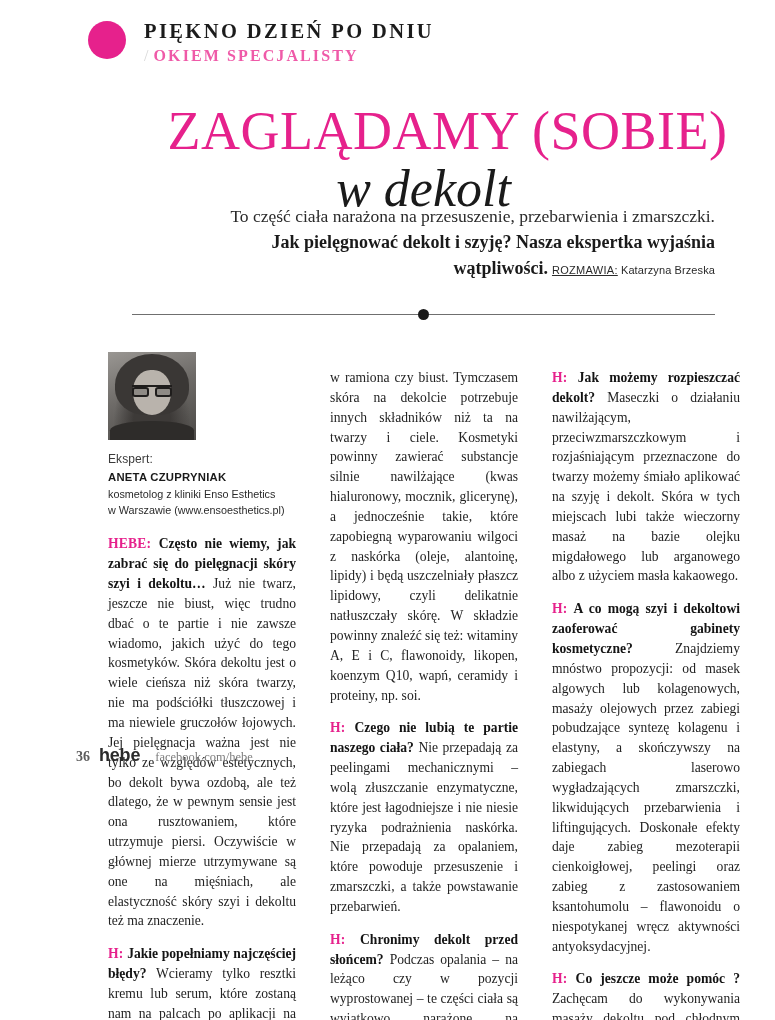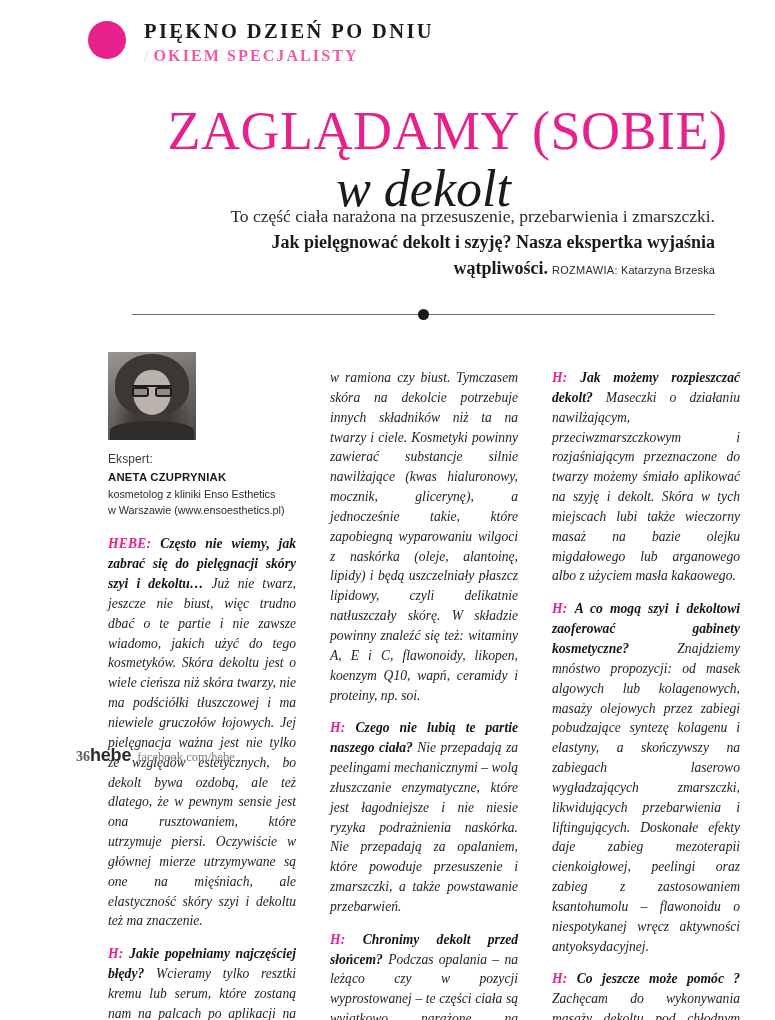--- a/index.html
+++ b/index.html
@@ -123,20 +123,21 @@
     color: #1a1a1a;
   }
   .deck-byline {
     font-family: "Liberation Sans", sans-serif;
     font-size: 11px;
     color: #2a2a2a;
     letter-spacing: 0.1px;
   }
   .deck-byline .byline-label {
     letter-spacing: 0.3px;
+    text-decoration: underline;
   }
 
   
   .divider {
     position: absolute;
     left: 96px;
     width: 583px;
     top: 309px;
     height: 12px;
   }
@@ -262,21 +263,20 @@
   }
 
   
   .body-p {
     font-family: "Liberation Serif", serif;
     font-size: 13.6px;
     line-height: 1.46;
     color: #232323;
     text-align: justify;
     margin: 0;
-    font-style: italic;
   }
   .body-p + .body-p { margin-top: 13px; }
   .col .body-p:first-of-type { margin-top: 16px; }
 
   .q-brand {
     color: #e6218c;
     font-weight: bold;
     letter-spacing: 0.2px;
   }
   .q-text {
@@ -284,21 +284,21 @@
     color: #141414;
   }
 
   
   .footer {
     position: absolute;
     left: 40px;
     bottom: 22px;
     display: flex;
     align-items: baseline;
-    gap: 0;
+    gap: 9px;
   }
   .folio {
     font-family: "Liberation Serif", serif;
     font-size: 14px;
     font-weight: bold;
     color: #5d5d5d;
   }
   .footer-brand {
     font-family: "Liberation Sans", sans-serif;
     font-size: 18px;

